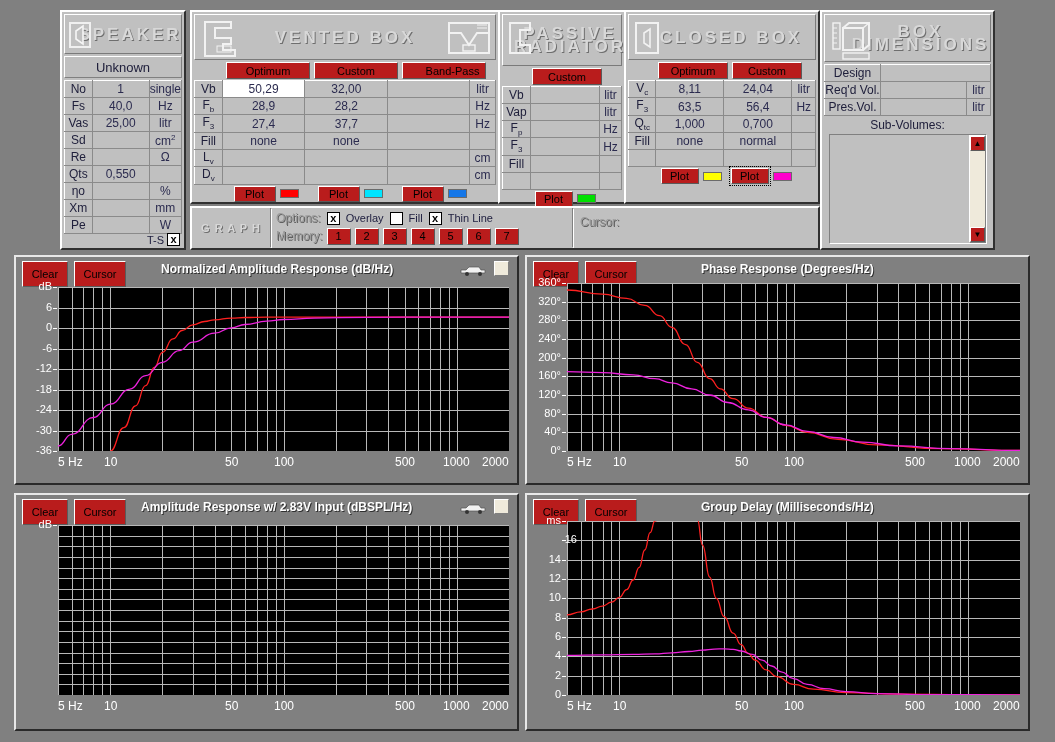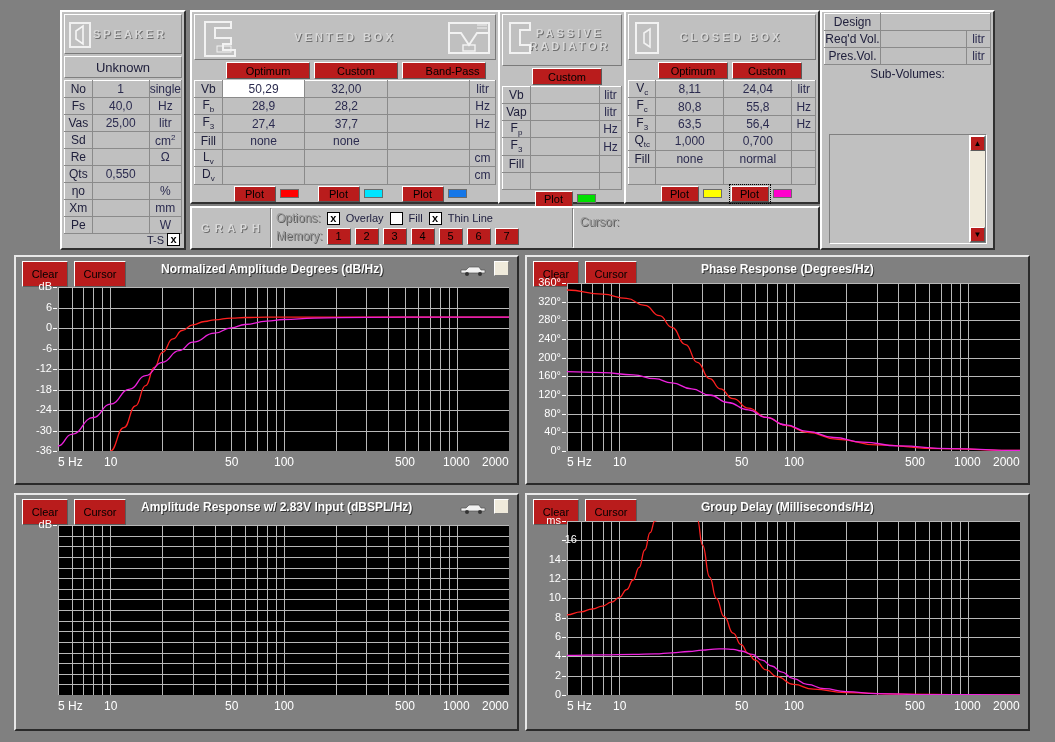--- a/index.html
+++ b/index.html
@@ -29,21 +29,21 @@
     border-top: 2px solid #fff; border-left: 2px solid #fff;
     border-right: 2px solid #303030; border-bottom: 2px solid #303030; }
 
   .hdr {
     display: flex; align-items: center; justify-content: center;
     background: #c0c0c0; position: relative;
     border-top: 1px solid #fff; border-left: 1px solid #fff;
     border-right: 1px solid #7a7a7a; border-bottom: 1px solid #7a7a7a;
   }
   .hdr-title {
-    font-size: 11px; font-weight: bold; letter-spacing: 3px;
+    font-size: 17px; font-weight: bold; letter-spacing: 3px;
     color: #d8d8d8; text-shadow: 1px 1px 0 #6e6e6e;
     text-align: center; line-height: 13px;
   }
 
   
   .ico { position: absolute; }
   .ico svg { display: block; }
 
   
   .tbl { width: 100%; border-collapse: collapse; }
@@ -338,26 +338,20 @@
     <div style="margin:1px 2px 0 2px;">
       <table class="tbl">
         <tbody>
             <tr>
           <td class="lbl" style="width:28px;">V<span class="sub">c</span></td>
           <td style="width:70px;">8,11</td>
           <td style="width:70px;">24,04</td>
           <td style="width:24px;">litr</td>
         </tr>
         <tr>
-          <td class="lbl">F<span class="sub">c</span></td>
-          <td>80,8</td>
-          <td>55,8</td>
-          <td>Hz</td>
-        </tr>
-        <tr>
           <td class="lbl">F<span class="sub">3</span></td>
           <td>63,5</td>
           <td>56,4</td>
           <td>Hz</td>
         </tr>
         <tr>
           <td class="lbl">Q<span class="sub">tc</span></td>
           <td>1,000</td>
           <td>0,700</td>
           <td></td>
@@ -385,20 +379,36 @@
         <span class="swatch" style="background:#ffff00;"></span>
       </div>
       <div style="width:70px; display:flex; align-items:center; justify-content:center; gap:4px;">
         <div class="btn focusbox" style="width:38px;height:16px;">Plot</div>
         <span class="swatch" style="background:#ff00cc;"></span>
       </div>
     </div>
   </div>
 
   <div class="panel" style="left:820px; top:10px; width:175px; height:240px;">
+    <div class="hdr" style="margin:2px; height:48px;">
+      <span class="ico" style="left:6px; top:5px;">
+        <svg width="42" height="40" viewBox="0 0 42 40">
+          <path d="M12 8 L32 8 L32 30 L12 30 Z" fill="none" stroke="#f2f2f2" stroke-width="2"></path>
+          <path d="M12 8 L18 3 L38 3 L38 25 L32 30" fill="none" stroke="#f2f2f2" stroke-width="2"></path>
+          <path d="M32 8 L38 3" stroke="#f2f2f2" stroke-width="1.4"></path>
+          <rect x="2" y="3" width="7" height="26" fill="none" stroke="#f2f2f2" stroke-width="1.4"></rect>
+          <path d="M2 8 L6 8 M2 13 L6 13 M2 18 L6 18 M2 23 L6 23" stroke="#f2f2f2" stroke-width="1"></path>
+          <rect x="12" y="33" width="26" height="6" fill="none" stroke="#f2f2f2" stroke-width="1.4"></rect>
+        </svg>
+      </span>
+      <span class="hdr-title" style="margin-left:26px;">
+        <span>BOX</span><br>
+        <span>DIMENSIONS</span>
+      </span>
+    </div>
 
     <div style="margin:1px 2px 0 2px;">
       <table class="tbl">
         <tbody>
             <tr>
           <td class="lbl" style="width:56px;">Design</td>
           <td colspan="2"></td>
         </tr>
         <tr>
           <td class="lbl">Req'd Vol.</td>
@@ -457,21 +467,21 @@
       <div style="flex:1; padding:4px 6px;">
         <span class="optlabel">Cursor:</span>
         <span class="tiny"></span>
       </div>
     </div>
   </div>
 
   <div class="gpane" id="g0" style="left:14px; top:255px; width:505px; height:230px;">
       <div class="btn cbtn" style="left: 6px; top: 4px; width: 46px;">Clear</div>
       <div class="btn cbtn" style="left: 58px; top: 4px; width: 52px;">Cursor</div>
-      <div class="gtitle" style="top: 5px; left: 145px;">Normalized Amplitude Degrees (dB/Hz)</div>
+      <div class="gtitle" style="top: 5px; left: 145px;">Normalized Amplitude Response (dB/Hz)</div>
       <div style="position: absolute; right: 30px; top: 6px; width: 28px; height: 13px;"><svg width="28" height="13" viewBox="0 0 28 13">
           <path d="M2 9 L2 6 L7 6 L10 3 L20 3 L22 6 L26 6 L26 9 Z" fill="#f2f2f2" stroke="#555" stroke-width="0.7"></path>
           <circle cx="8" cy="10" r="2" fill="#333"></circle>
           <circle cx="21" cy="10" r="2" fill="#333"></circle>
         </svg></div>
       <div class="thin-out" style="position: absolute; right: 8px; top: 4px; width: 15px; height: 15px; background: rgb(239, 234, 219);"></div>
       <div class="plotarea" style="left: 42px; top: 30px; width: 451px; height: 164px;">
         <svg width="451" height="164" style="display: block;">
           <path stroke="#b8b8b8" fill="none" stroke-width="1" d="M0.5 0 L0.5 164"></path>
           <path stroke="#b8b8b8" fill="none" stroke-width="1" d="M14.5 0 L14.5 164"></path>

